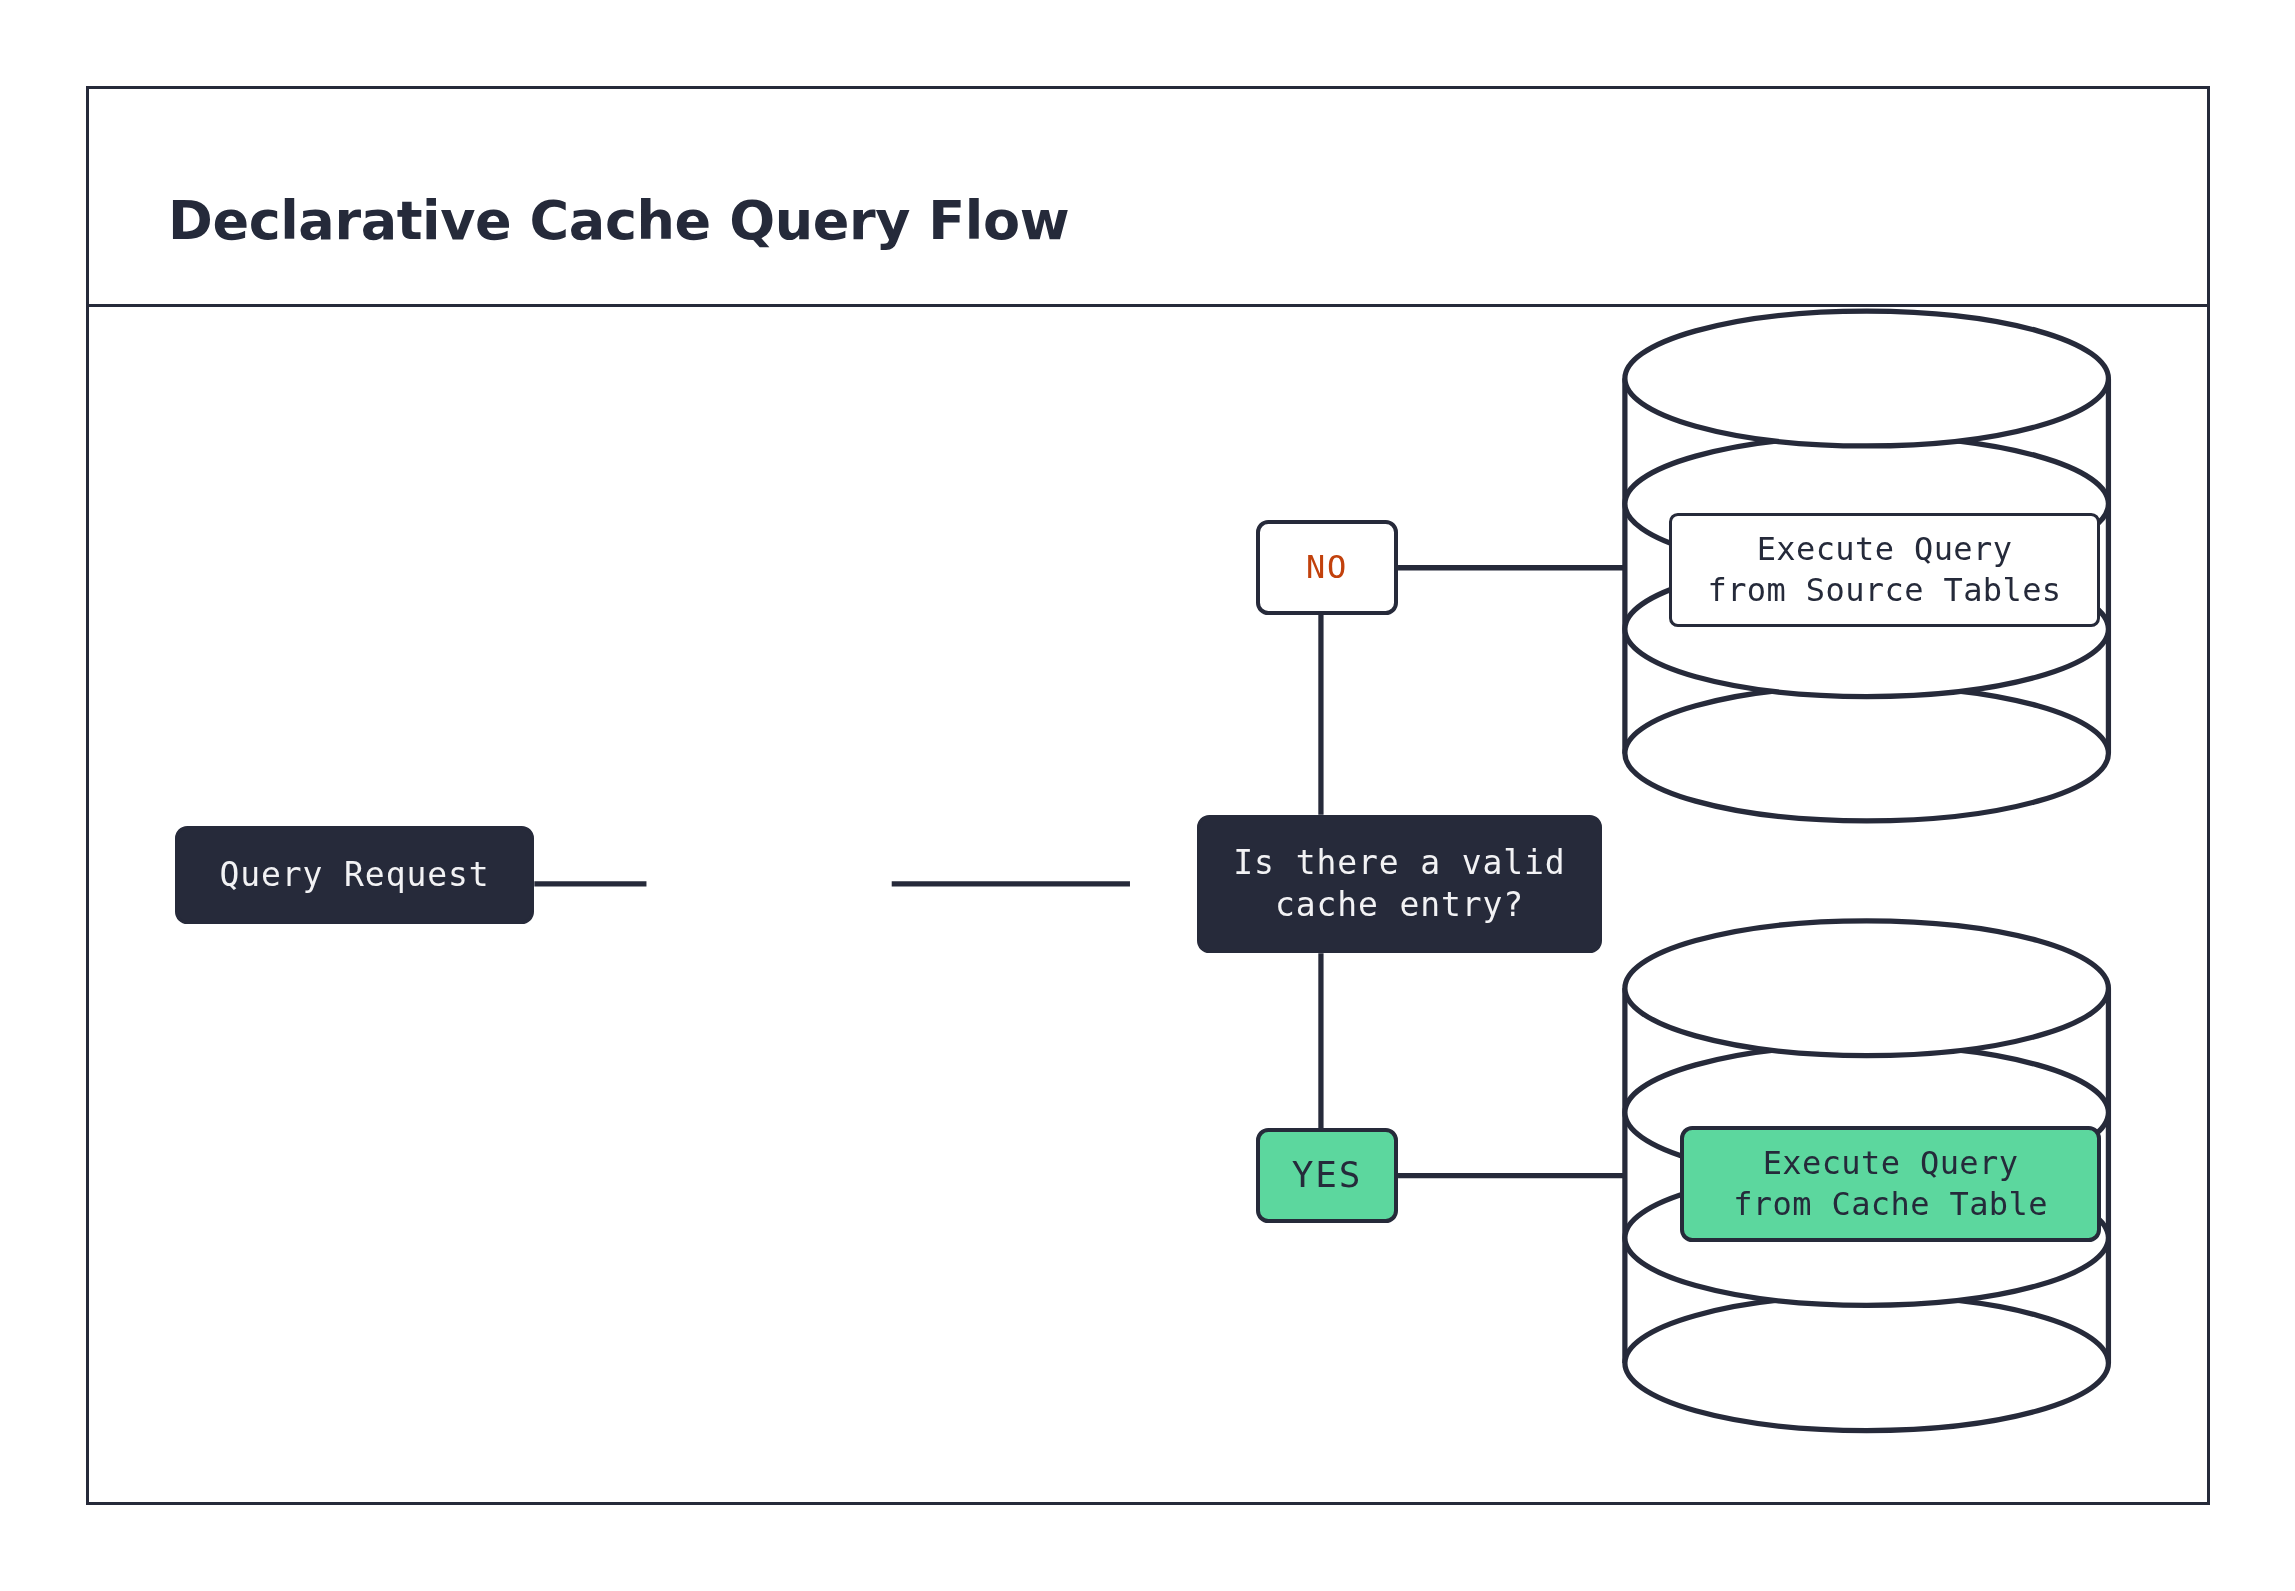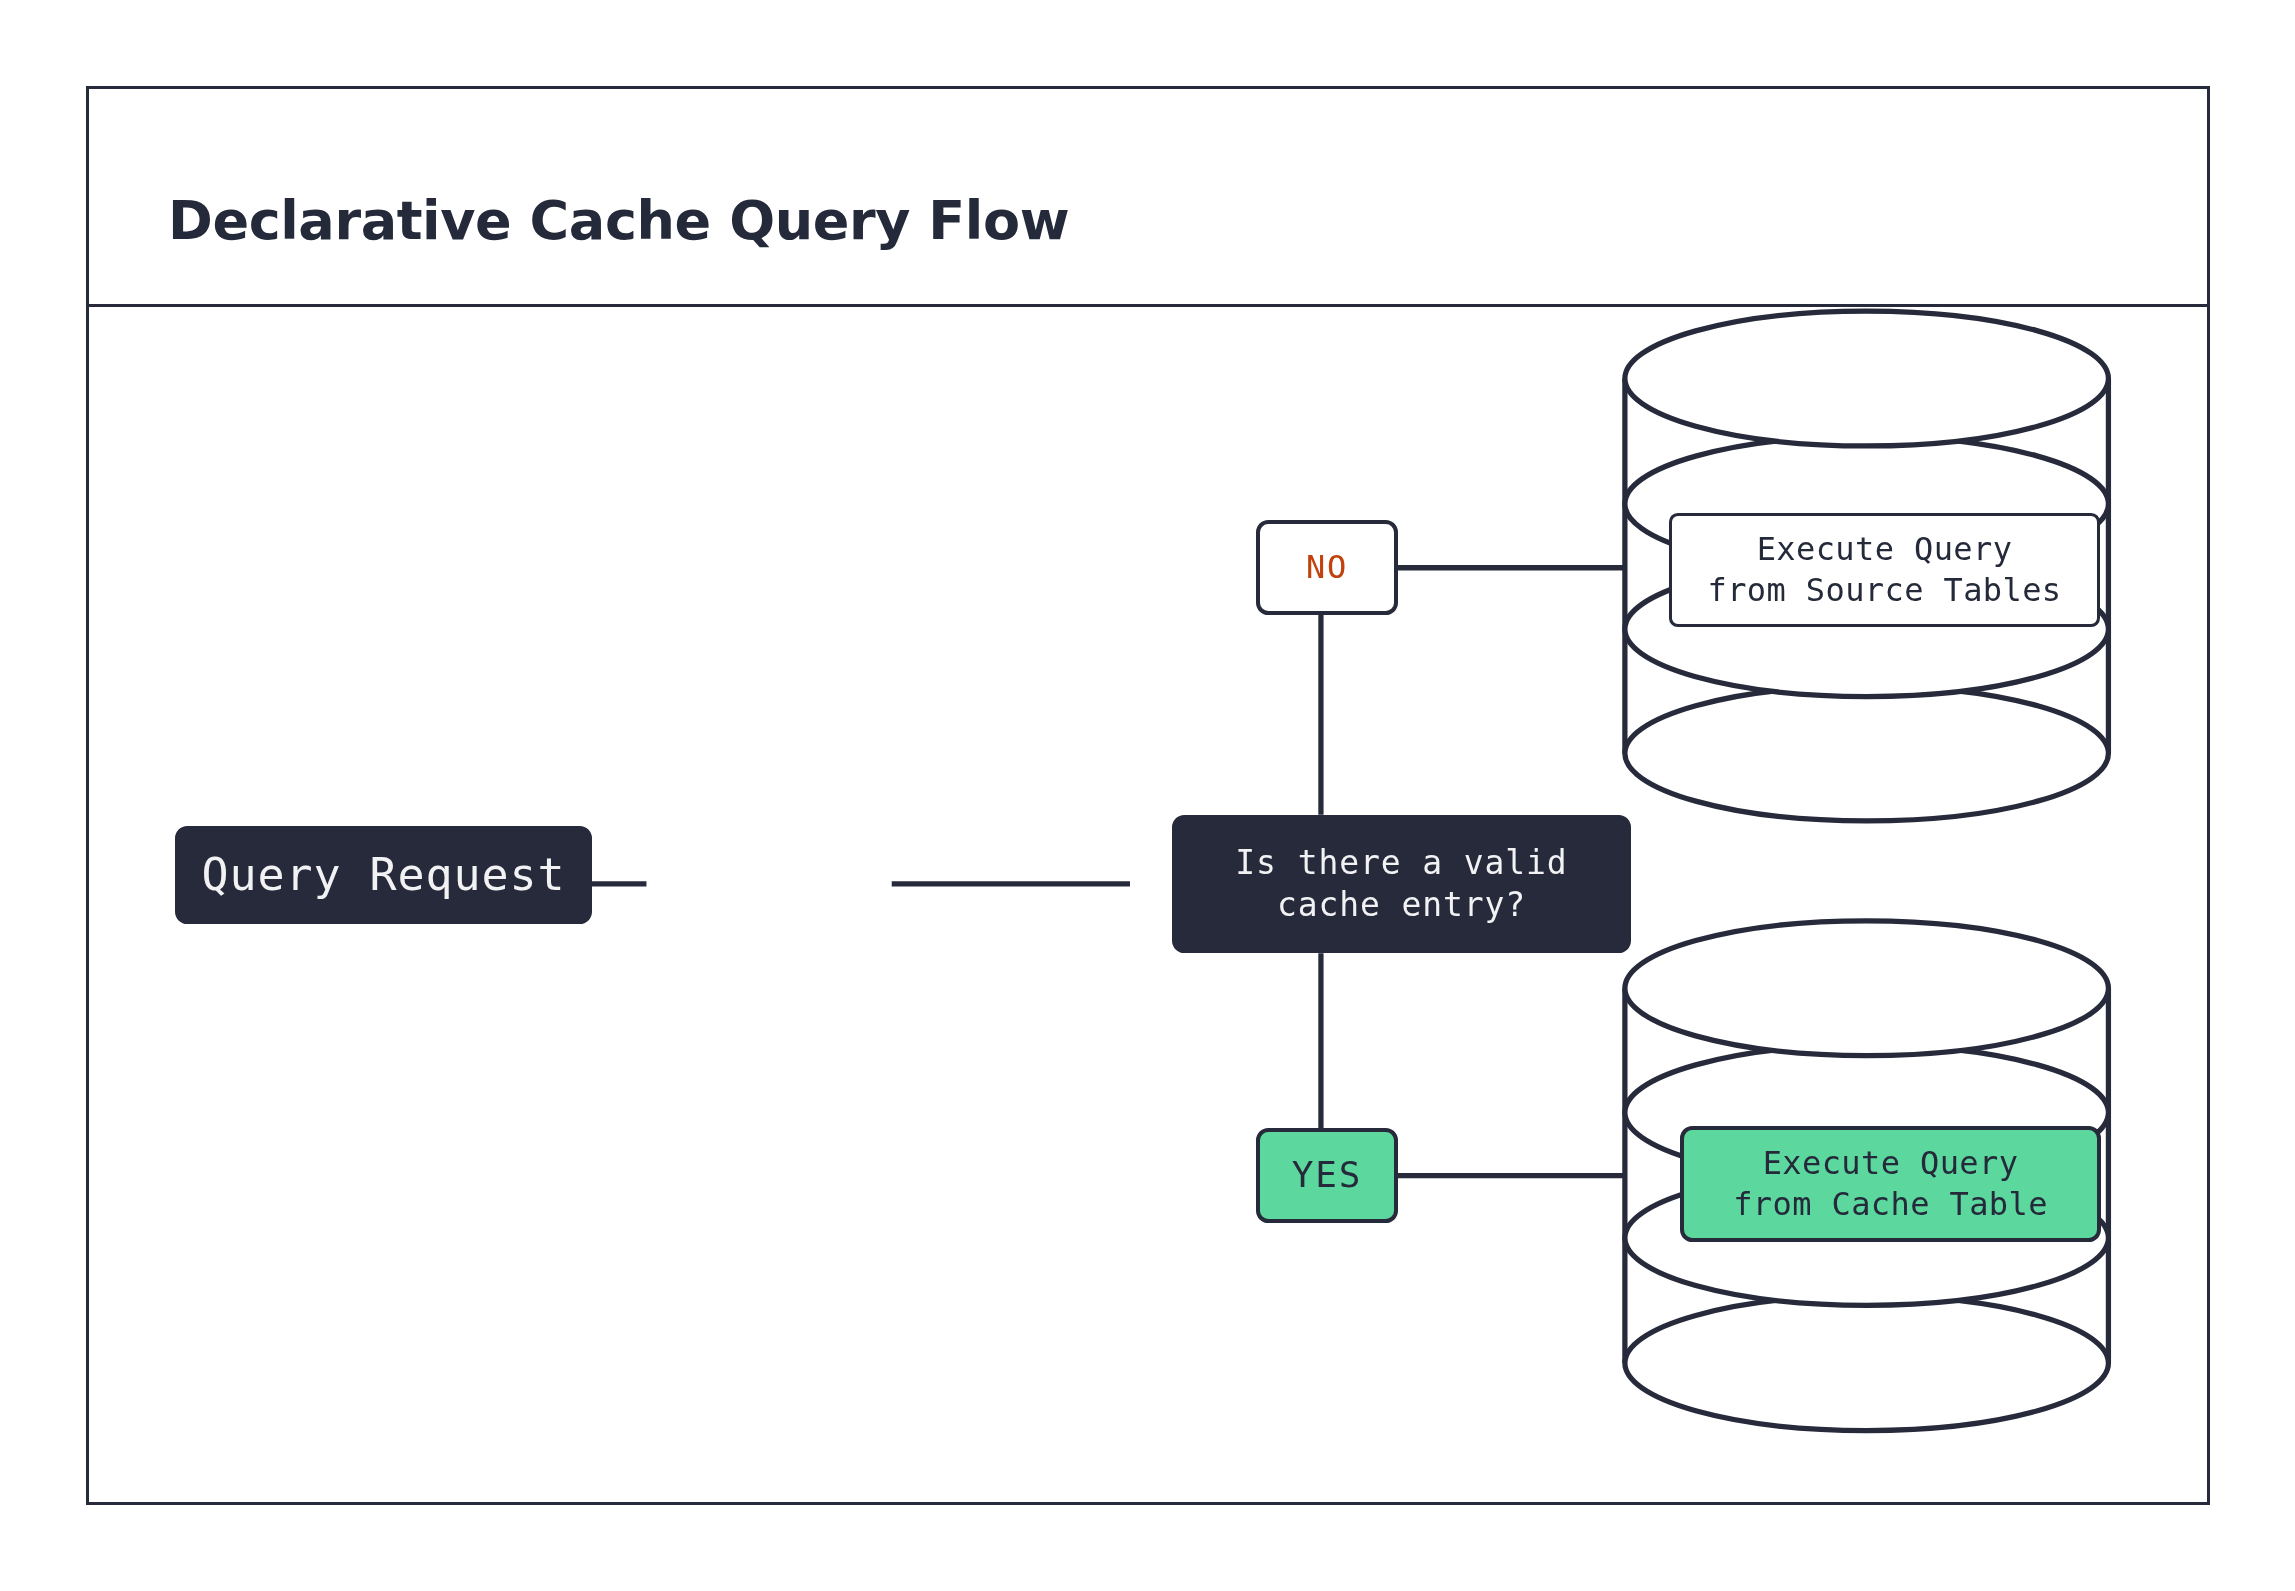--- a/index.html
+++ b/index.html
@@ -103,31 +103,31 @@
 
   .node-plain-white {
     background: #ffffff;
     color: #252a3a;
     border: 3.5px solid #262a3a;
     border-radius: 8.8px;
   }
 
   
   #node-query-request {
-    left: 175px; top: 826px; width: 417px; height: 98px;
-    font-size: 45px; letter-spacing: 0.9px;
+    left: 175px; top: 826px; width: 359px; height: 98px;
+    font-size: 33px; letter-spacing: 0.9px;
   }
 
   #node-check-cache {
     left: 647px; top: 815px; width: 247px; height: 138px;
     font-size: 33px; letter-spacing: 0.4px;
   }
 
   #node-decision {
-    left: 1172px; top: 815px; width: 459px; height: 138px;
+    left: 1197px; top: 815px; width: 405px; height: 138px;
     font-size: 33px; letter-spacing: 0.9px;
   }
 
   #node-no {
     left: 1256px; top: 520px; width: 142px; height: 95px;
     font-size: 32px; letter-spacing: 1.8px;
   }
 
   #node-yes {
     left: 1256px; top: 1128px; width: 142px; height: 95px;

